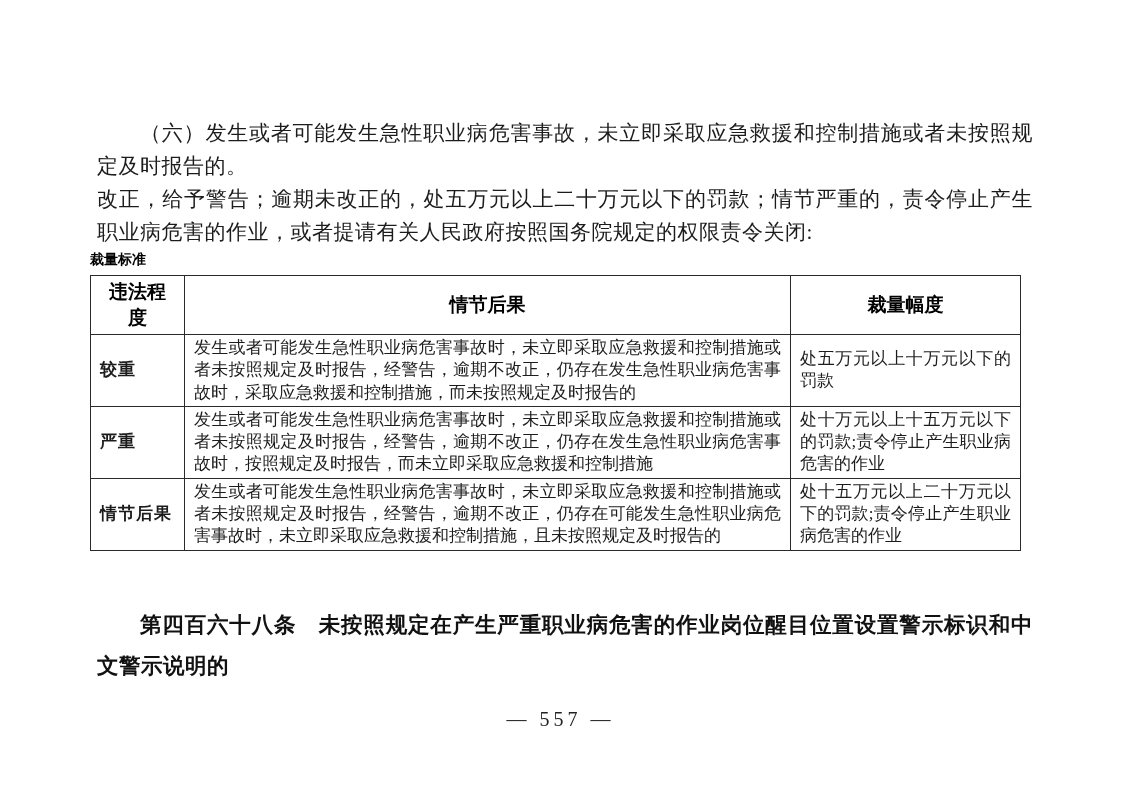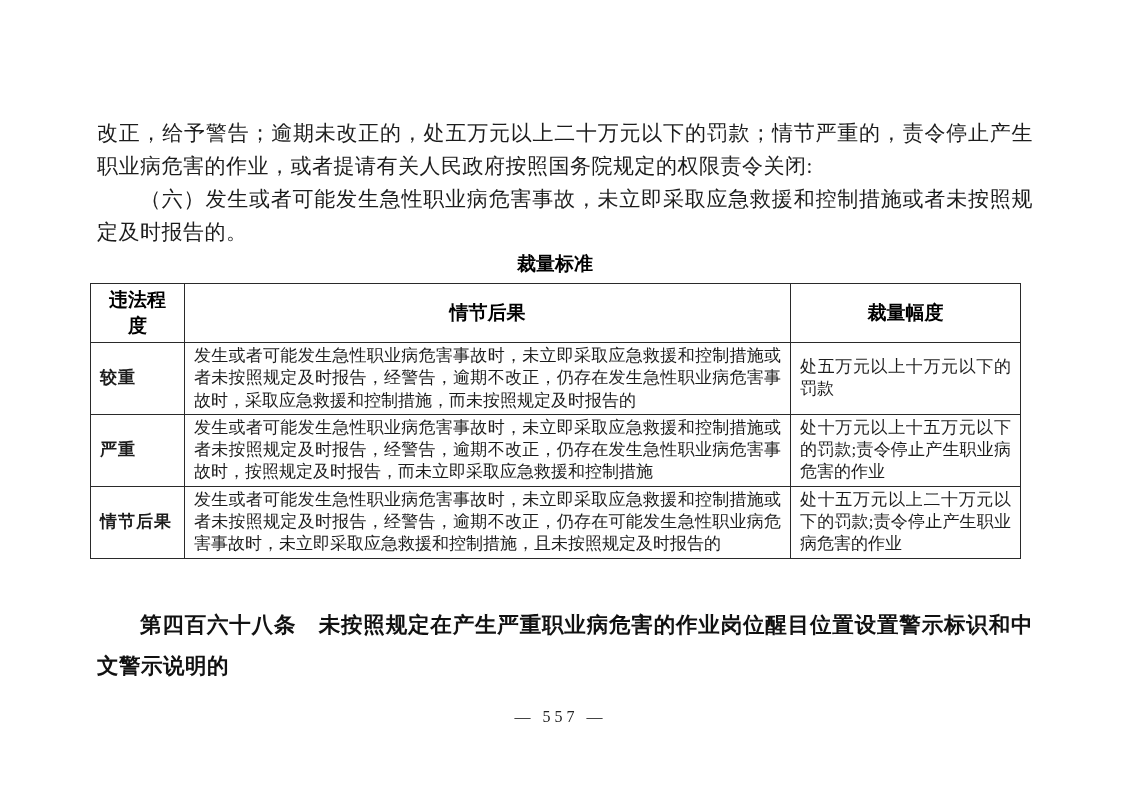--- a/index.html
+++ b/index.html
@@ -34,24 +34,23 @@
   .para { margin: 0; }
   .para.indent { text-indent: 2.05em; }
 
   .table-section {
     position: absolute;
     left: 90px;
     top: 251px;
     width: 930px;
   }
   .table-title {
-    text-align: center;
     font-family: "Liberation Sans", "DejaVu Sans", sans-serif;
     font-weight: 700;
-    font-size: 19px;
+    font-size: 14px;
     color: #000;
     margin: 0 0 6px 0;
   }
   table.discretion {
     width: 930px;
     border-collapse: collapse;
     table-layout: fixed;
   }
   table.discretion col.c1 { width: 94px; }
   table.discretion col.c2 { width: 606px; }
@@ -98,33 +97,33 @@
     text-indent: 2em;
     text-align: justify;
     letter-spacing: 0.5px;
   }
   .page-footer {
     position: absolute;
     left: 0;
     top: 708px;
     width: 100%;
     text-align: center;
-    font-size: 16px;
+    font-size: 20px;
     color: #222;
     letter-spacing: 4px;
   }
 </style>
 </head>
 <body>
 
 <div class="page">
 
   <div class="body-text">
+    <p class="para indent">（六）发生或者可能发生急性职业病危害事故，未立即采取应急救援和控制措施或者未按照规定及时报告的。</p>
     <p class="para">改正，给予警告；逾期未改正的，处五万元以上二十万元以下的罚款；情节严重的，责令停止产生职业病危害的作业，或者提请有关人民政府按照国务院规定的权限责令关闭:</p>
-    <p class="para indent">（六）发生或者可能发生急性职业病危害事故，未立即采取应急救援和控制措施或者未按照规定及时报告的。</p>
   </div>
 
   <div class="table-section">
     <div class="table-title">裁量标准</div>
     <table class="discretion">
       <colgroup>
         <col class="c1">
           <col class="c2">
           <col class="c3">
       </colgroup>

